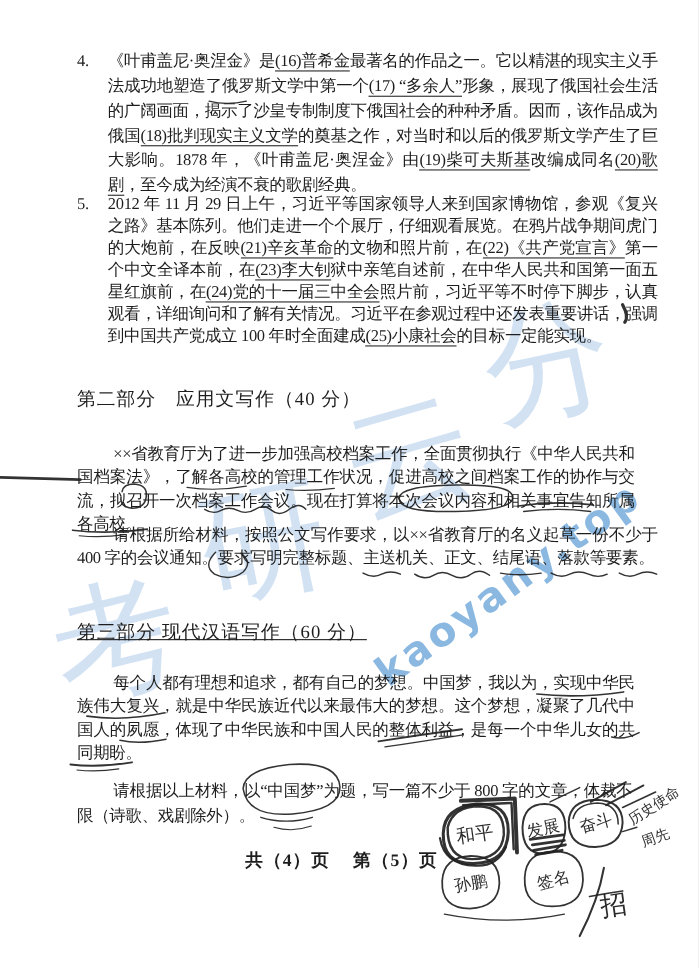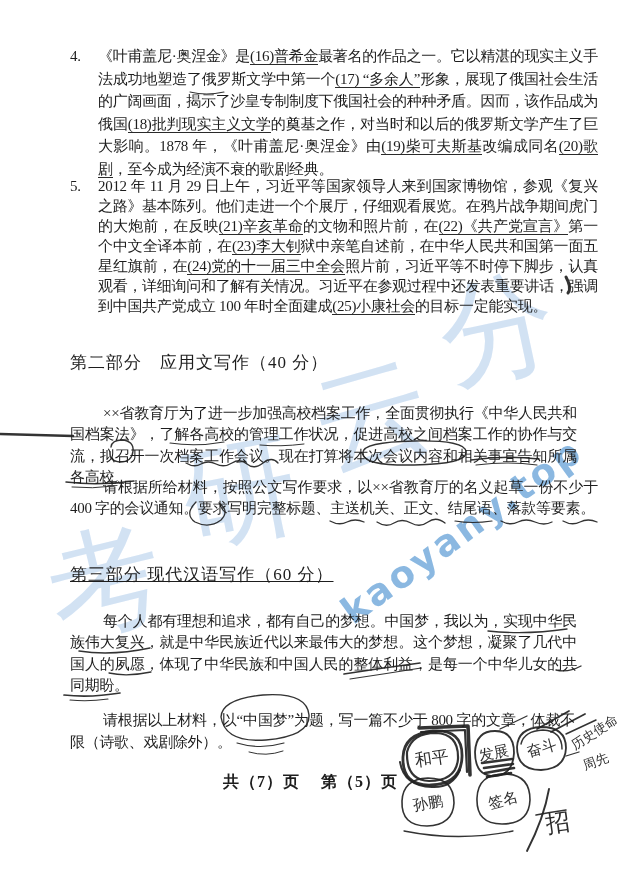--- a/index.html
+++ b/index.html
@@ -56,21 +56,21 @@
 
   <div class="block heading h2">第二部分　应用文写作（40 分）</div>
   <div class="block para s2p1">××省教育厅为了进一步加强高校档案工作，全面贯彻执行《中华人民共和国档案法》，了解各高校的管理工作状况，促进高校之间档案工作的协作与交流，拟召开一次档案工作会议。现在打算将本次会议内容和相关事宜告知所属各高校。</div>
   <div class="block para s2p2">请根据所给材料，按照公文写作要求，以××省教育厅的名义起草一份不少于 400 字的会议通知。要求写明完整标题、主送机关、正文、结尾语、落款等要素。</div>
 
   <div class="block heading h3">第三部分 现代汉语写作（60 分）</div>
   <div class="block para s3p1">每个人都有理想和追求，都有自己的梦想。中国梦，我以为，实现中华民族伟大复兴，就是中华民族近代以来最伟大的梦想。这个梦想，凝聚了几代中国人的夙愿，体现了中华民族和中国人民的整体利益，是每一个中华儿女的共同期盼。</div>
   <div class="block para s3p2">请根据以上材料，以“中国梦”为题，写一篇不少于 800 字的文章，体裁不限（诗歌、戏剧除外）。</div>
 
   <div class="footer">
-    <span>共（7）页</span>
+    <span>共（4）页</span>
     <span>第（5）页</span>
   </div>
 
   <svg class="marks" width="635" height="880" viewBox="0 0 635 880">
 
     <g>
       <path d="M0,434 L73,436" stroke="#111" stroke-width="2.6"></path>
     </g>
 
     <g>

